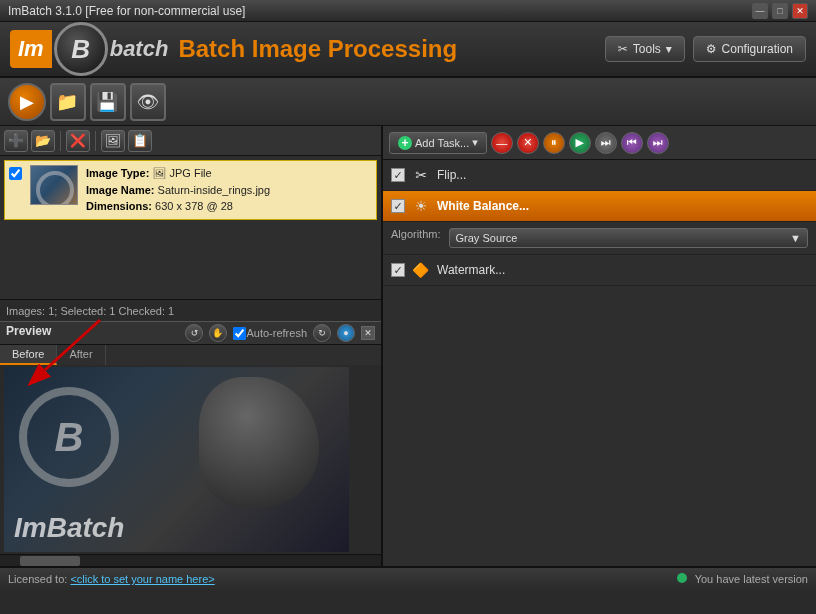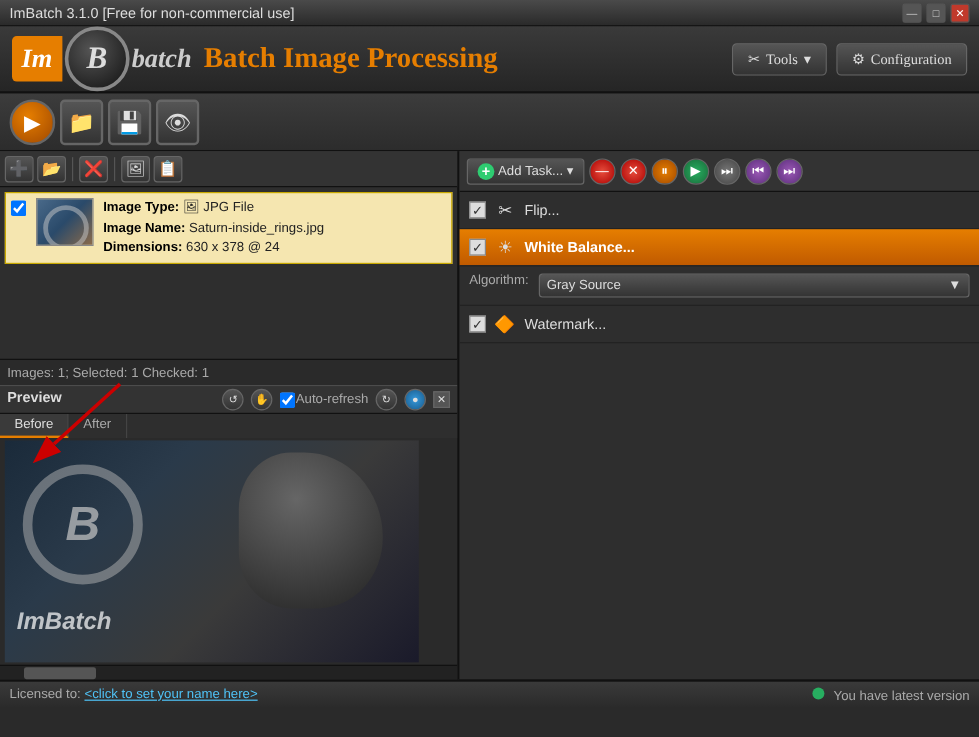--- a/index.html
+++ b/index.html
@@ -41,21 +41,20 @@
     .tb-btn.close { background: #c0392b; color: white; }
 
     
     #header {
       background: linear-gradient(to bottom, #3a3a3a, #252525);
       height: 56px;
       display: flex;
       align-items: center;
       padding: 0 10px;
       border-bottom: 2px solid #111;
-      font-family: Liberation Serif, serif;
     }
     #logo {
       display: flex;
       align-items: center;
       margin-right: 15px;
     }
     #logo-im {
       background: #e67e00;
       color: white;
       font-size: 22px;
@@ -306,23 +305,23 @@
     #preview-image {
       width: 345px;
       height: 185px;
       background: linear-gradient(135deg, #1a2a3a 0%, #2a3a4a 30%, #3a3a3a 60%, #1a1a2a 100%);
       position: relative;
       overflow: hidden;
       margin: 2px 4px;
     }
     .preview-img-overlay {
       position: absolute;
-      bottom: 22px; left: 10px;
+      bottom: 8px; left: 10px;
       color: rgba(255,255,255,0.7);
-      font-size: 20px;
+      font-size: 28px;
       font-weight: bold;
       font-style: italic;
     }
     .preview-circle {
       position: absolute;
       width: 100px; height: 100px;
       border-radius: 50%;
       border: 8px solid rgba(180,180,180,0.5);
       top: 20px; left: 15px;
       display: flex; align-items: center; justify-content: center;
@@ -568,21 +567,21 @@
             <strong>Image Type:</strong>
             <span> 🖼 </span>
             <span>JPG File</span>
           </div>
           <div>
             <strong>Image Name:</strong>
             <span>Saturn-inside_rings.jpg</span>
           </div>
           <div>
             <strong>Dimensions:</strong>
-            <span>630 x 378 @ 24</span>
+            <span>630 x 378 @ 28</span>
           </div>
         </div>
       </div>
     </div>
 
     <div id="status-bar-left">
       <span>Images: 1; Selected: 1   Checked: 1</span>
     </div>
 
     <div id="preview-area">

